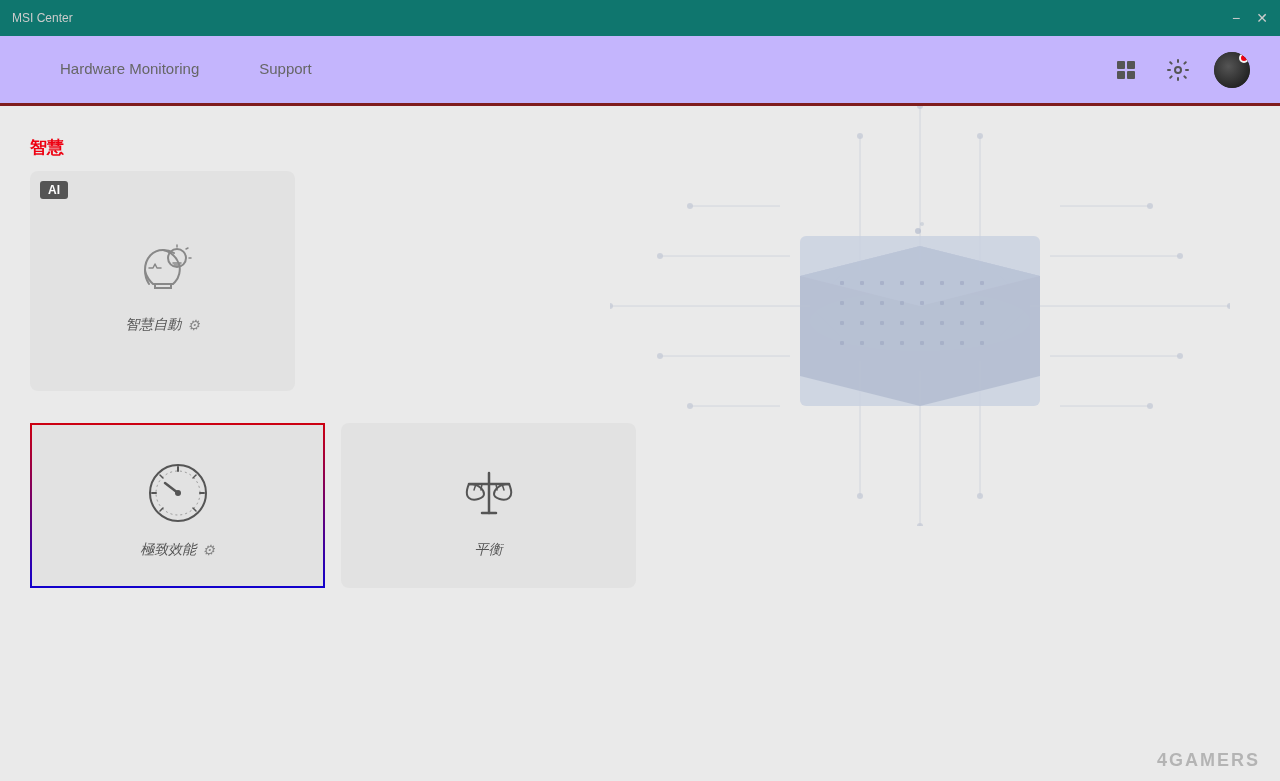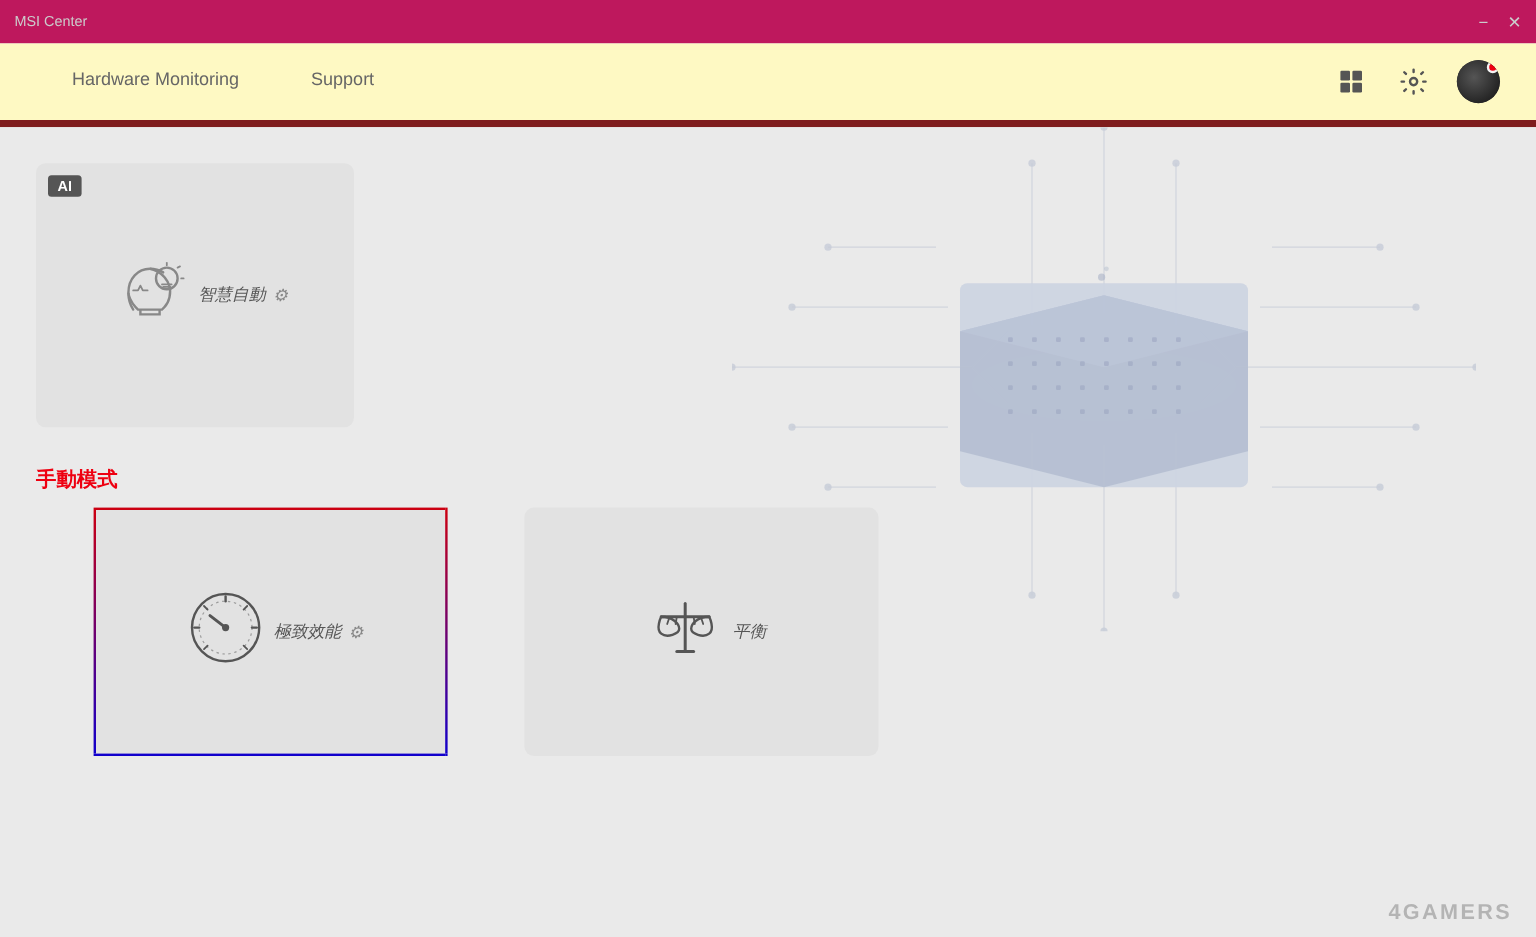--- a/index.html
+++ b/index.html
@@ -9,21 +9,21 @@
       background: #f0f0f0;
       font-family: 'Segoe UI', sans-serif;
       overflow: hidden;
       position: relative;
     }
 
     
     .titlebar {
       width: 100%;
       height: 36px;
-      background: #be185d;
+      background: #0f766e;
       display: flex;
       align-items: center;
       justify-content: space-between;
       padding: 0 12px;
       position: relative;
       z-index: 10;
     }
     .titlebar-title {
       color: #ccc;
       font-size: 12px;
@@ -47,22 +47,22 @@
       height: calc(781px - 36px);
       background: #efefef;
       position: relative;
       overflow: hidden;
     }
 
     
     .navbar {
       width: 100%;
       height: 70px;
-      background: #fef9c3;
-      border-bottom: 6px solid #7f1d1d;
+      background: #c4b5fd;
+      border-bottom: 3px solid #7f1d1d;
       display: flex;
       align-items: center;
       padding: 0 30px;
       position: relative;
     }
     .nav-tabs {
       display: flex;
       align-items: flex-end;
       height: 100%;
       gap: 0;
@@ -175,21 +175,21 @@
     .card-grid-smart {
       display: flex;
       gap: 16px;
     }
 
     
     .card {
       background: #e2e2e2;
       border-radius: 8px;
       display: flex;
-      flex-direction: row;
+      flex-direction: column;
       align-items: center;
       justify-content: center;
       cursor: pointer;
       position: relative;
       transition: background 0.15s;
     }
 
     .card-smart {
       width: 265px;
       height: 220px;
@@ -236,22 +236,21 @@
       margin-top: 32px;
     }
 
     .card-grid-manual {
       display: flex;
       gap: 16px;
     }
 
     .card-manual {
       width: 295px;
-      height: 207px;
-      margin-left: 48px;
+      height: 165px;
     }
 
     
     .watermark {
       position: absolute;
       bottom: 10px;
       right: 20px;
       font-size: 18px;
       font-weight: 900;
       color: rgba(80,80,80,0.35);
@@ -401,20 +400,21 @@
           <rect x="350" y="235" width="4" height="4" rx="1"></rect>
           <rect x="370" y="235" width="4" height="4" rx="1"></rect>
         </g>
 
         <circle cx="308" cy="125" r="3" fill="#8090b0" opacity="0.6"></circle>
         <circle cx="312" cy="118" r="2" fill="#8090b0" opacity="0.4"></circle>
       </svg>
     </div>
 
     <div class="smart-section">
+      <div class="section-label">智慧</div>
       <div class="card-grid-smart">
         <div class="card card-smart">
           <div class="card-badge">AI</div>
           <div class="card-icon">
 
             <svg width="72" height="72" viewBox="0 0 72 72" fill="none">
 
               <path d="M22 52 C22 52 18 46 18 38 C18 26 26 18 36 18 C42 18 47 21 47 21" stroke="#888" stroke-width="2" fill="none" stroke-linecap="round"></path>
               <path d="M36 18 C36 18 48 20 52 32 C54 38 52 46 48 50 L46 52 L26 52 L24 50 C20 46 18 40 18 38" stroke="#888" stroke-width="2" fill="none"></path>
 
@@ -433,21 +433,20 @@
           </div>
           <div class="card-label">
             <span>智慧自動</span>
             <span class="gear-icon-small">⚙</span>
           </div>
         </div>
       </div>
     </div>
 
     <div class="manual-section">
-      <div class="section-label">手動模式</div>
       <div class="card-grid-manual">
 
         <div class="card card-manual" style="border: 2px solid; border-image: linear-gradient(180deg, #cc0011 0%, #1100cc 100%) 1; position:relative;">
           <div class="card-icon">
             <svg width="70" height="70" viewBox="0 0 70 70" fill="none">
               <circle cx="35" cy="35" r="28" stroke="#555" stroke-width="2"></circle>
               <circle cx="35" cy="35" r="22" stroke="#555" stroke-width="1" stroke-dasharray="2 3" opacity="0.5"></circle>
 
               <path d="M35 35 L22 25" stroke="#555" stroke-width="2.5" stroke-linecap="round"></path>
 

